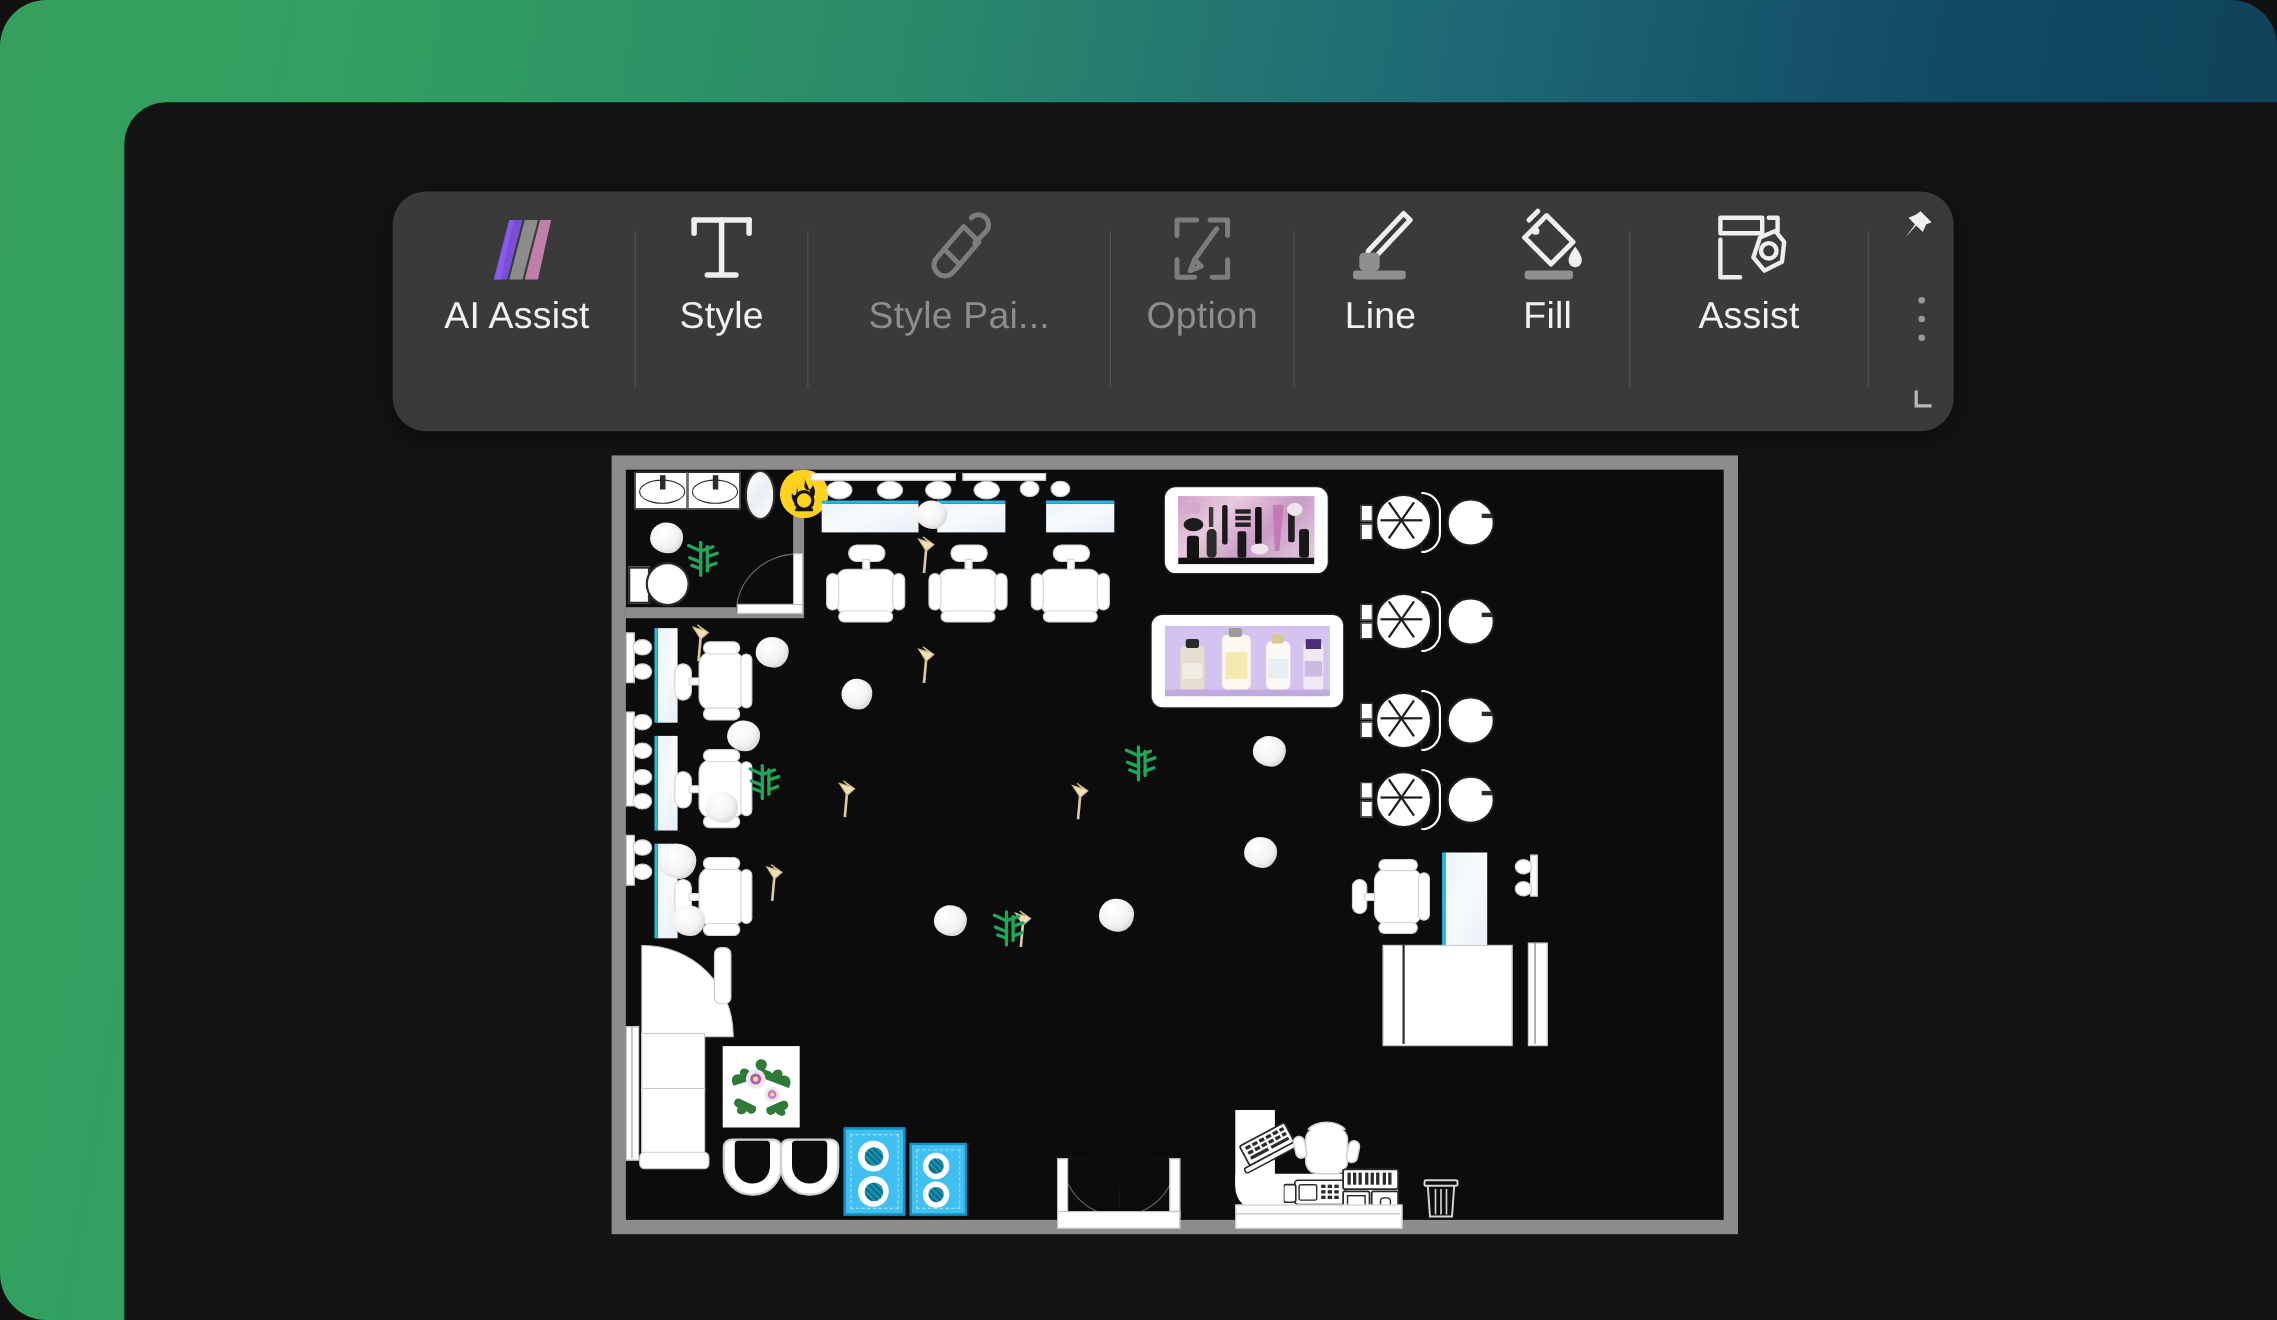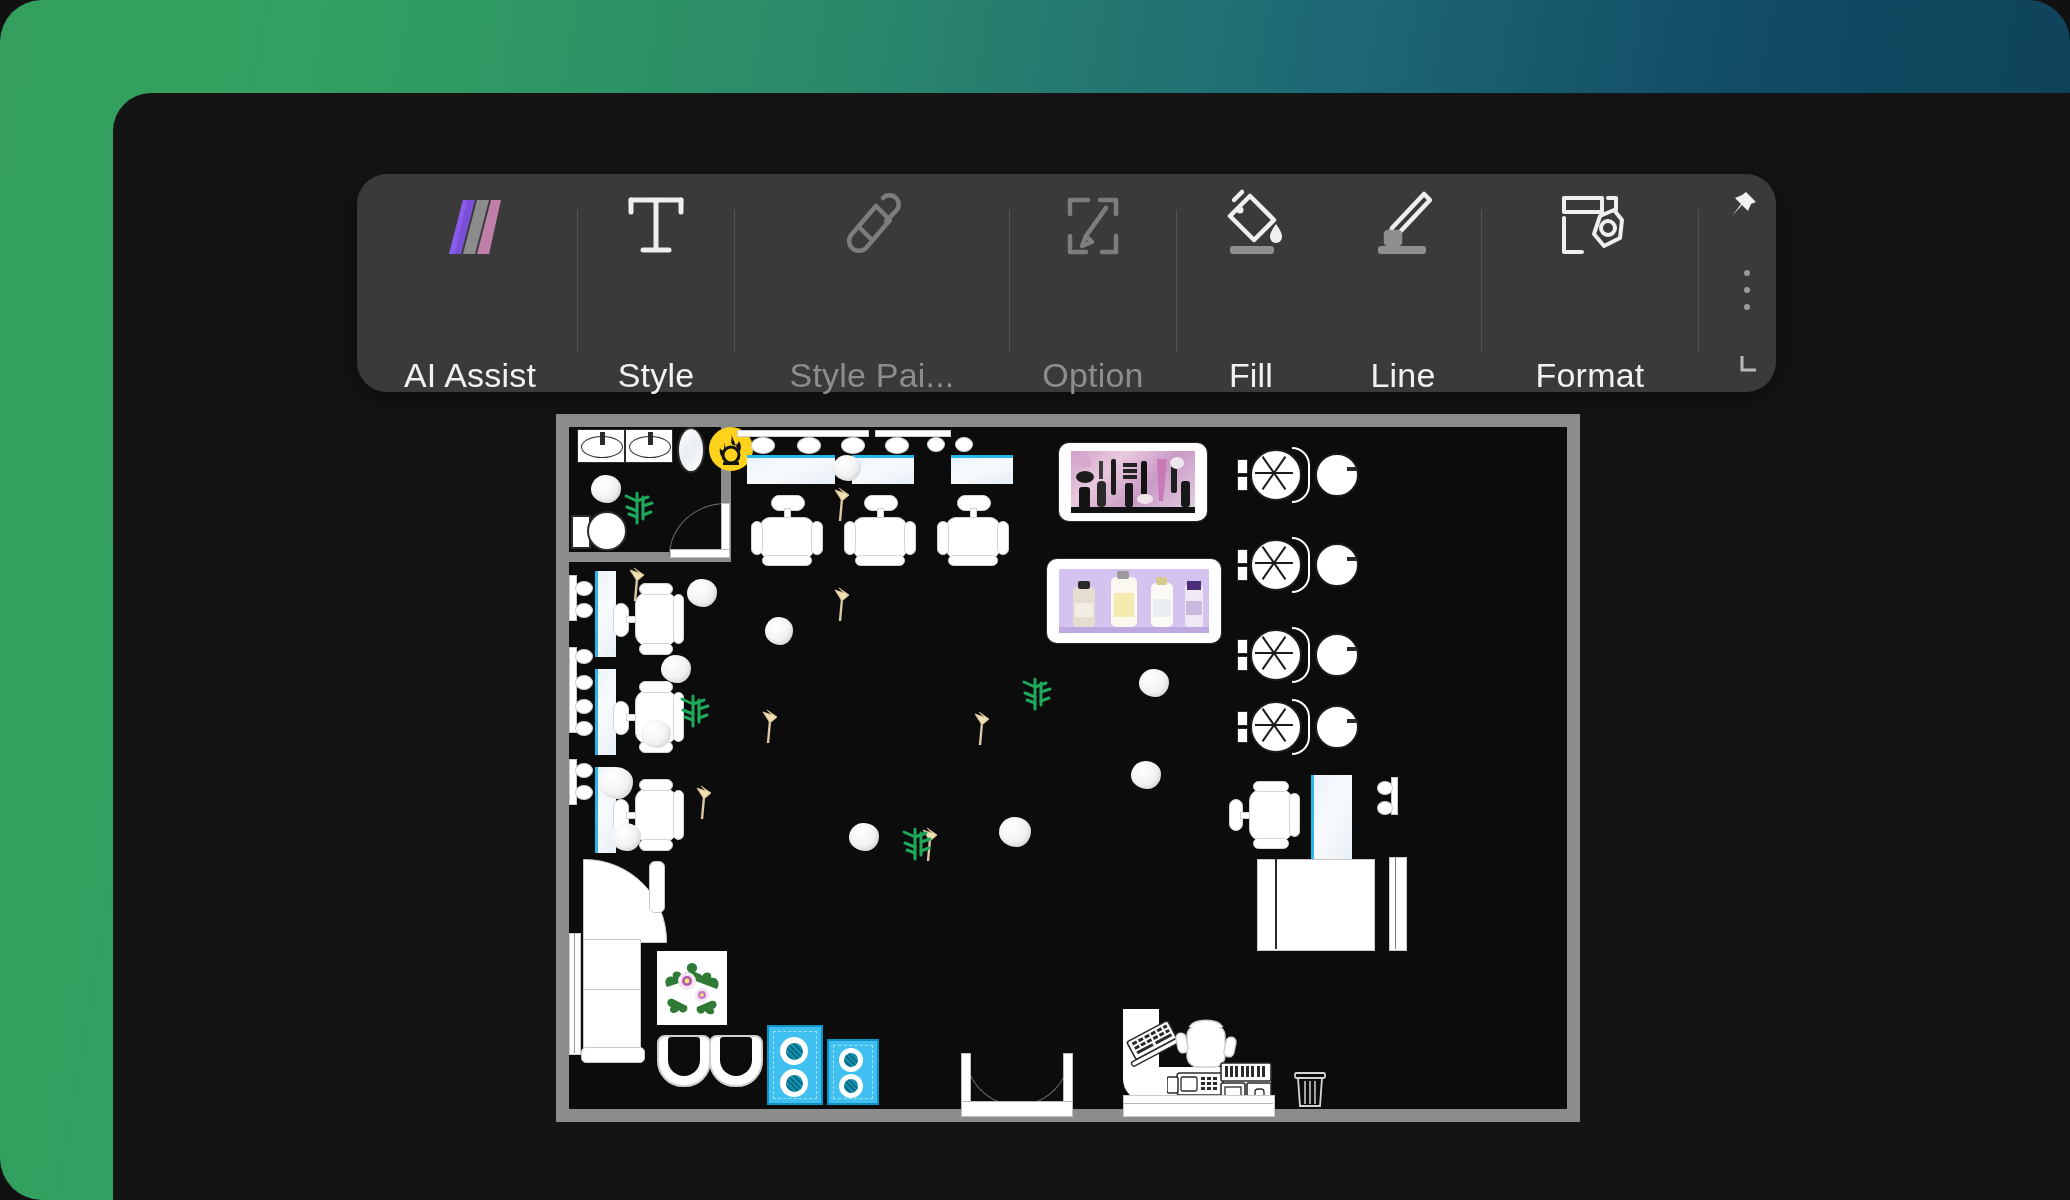--- a/index.html
+++ b/index.html
@@ -31,21 +31,21 @@
     width:1419px;height:218px;
     background:#3a3a3a;
     border-radius:30px;
     display:flex;align-items:stretch;
     box-shadow:0 6px 26px rgba(0,0,0,.45);
   }
   .tb-items{display:flex;align-items:stretch;flex:1;padding-left:6px;}
   .tb-item{
     position:relative;
     display:flex;flex-direction:column;
-    align-items:center;justify-content:space-between;
+    align-items:center;justify-content:flex-start;
     padding:0 8px;
     min-width:0;
     cursor:default;
   }
   .tb-item .ic{
     height:86px;display:flex;align-items:flex-end;justify-content:center;
     margin-bottom:10px;
   }
   .tb-item .lb{
     font-size:34px;line-height:1;
@@ -285,56 +285,56 @@
             <path d="M10 44 V60 H26"></path>
               <path d="M56 44 V60 H42"></path>
             <path d="M46 16 L26 44"></path>
               <path d="M26 44 L22 54 L32 50 Z"></path>
           </svg>
         </span>
         <span class="lb">Option</span>
       </div>
       <div class="sep"></div>
 
+      <div class="tb-item w-line">
+        <span class="ic">
+          <svg width="70" height="74" viewBox="0 0 70 74" fill="none" stroke="#efefef" stroke-width="4.5" stroke-linejoin="round" stroke-linecap="round">
+            <path d="M56 8 L62 14 L30 48 L22 50 L24 42 Z"></path>
+            <rect x="18" y="46" width="14" height="12" rx="2" fill="#8f8f8f" stroke="#8f8f8f"></rect>
+            <rect x="10" y="60" width="48" height="8" rx="3" fill="#8f8f8f" stroke="none"></rect>
+          </svg>
+        </span>
+        <span class="lb">Line</span>
+      </div>
+
       <div class="tb-item w-fill">
         <span class="ic">
           <svg width="70" height="74" viewBox="0 0 70 74" fill="none" stroke="#efefef" stroke-width="4.5" stroke-linejoin="round" stroke-linecap="round">
             <path d="M26 6 L18 14"></path>
             <path d="M14 30 L34 10 L58 34 L38 54 Z"></path>
             <circle cx="24" cy="24" r="3.5" fill="#efefef" stroke="none"></circle>
             <path d="M60 38 c5 7 6 10 6 13 a6 6 0 0 1-12 0 c0-3 1-6 6-13Z" fill="#efefef" stroke="none"></path>
             <rect x="14" y="60" width="44" height="8" rx="3" fill="#8f8f8f" stroke="none"></rect>
           </svg>
         </span>
         <span class="lb">Fill</span>
       </div>
-
-      <div class="tb-item w-line">
-        <span class="ic">
-          <svg width="70" height="74" viewBox="0 0 70 74" fill="none" stroke="#efefef" stroke-width="4.5" stroke-linejoin="round" stroke-linecap="round">
-            <path d="M56 8 L62 14 L30 48 L22 50 L24 42 Z"></path>
-            <rect x="18" y="46" width="14" height="12" rx="2" fill="#8f8f8f" stroke="#8f8f8f"></rect>
-            <rect x="10" y="60" width="48" height="8" rx="3" fill="#8f8f8f" stroke="none"></rect>
-          </svg>
-        </span>
-        <span class="lb">Line</span>
-      </div>
       <div class="sep"></div>
 
       <div class="tb-item w-option">
         <span class="ic">
           <svg width="76" height="70" viewBox="0 0 76 70" fill="none" stroke="#efefef" stroke-width="4" stroke-linejoin="round" stroke-linecap="round">
             <path d="M12 8 H50 V22 H12 Z"></path>
             <path d="M12 28 V62 H30"></path>
             <path d="M56 8 H64 V20"></path>
             <path d="M48 26 L62 20 L70 30 L68 48 L52 56 L42 44 Z"></path>
             <circle cx="56" cy="38" r="7"></circle>
           </svg>
         </span>
-        <span class="lb">Format</span>
+        <span class="lb">Assist</span>
       </div>
       <div class="sep"></div>
 
     </div>
 
     <div class="tb-right">
       <span class="pin">
         <svg width="36" height="36" viewBox="0 0 36 36">
           <path d="M22 4 l10 10 -5 2 -3 7 -6-6 -10 11 9-12 -6-6 7-3 Z" fill="#f0f0f0"></path>
         </svg>

